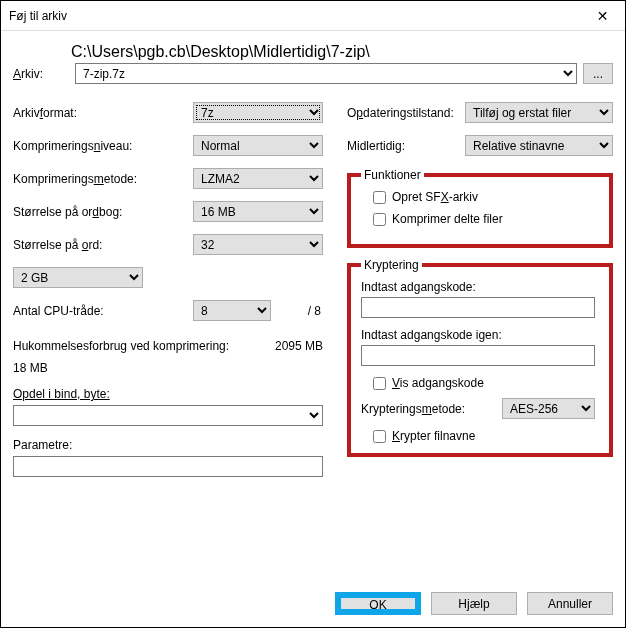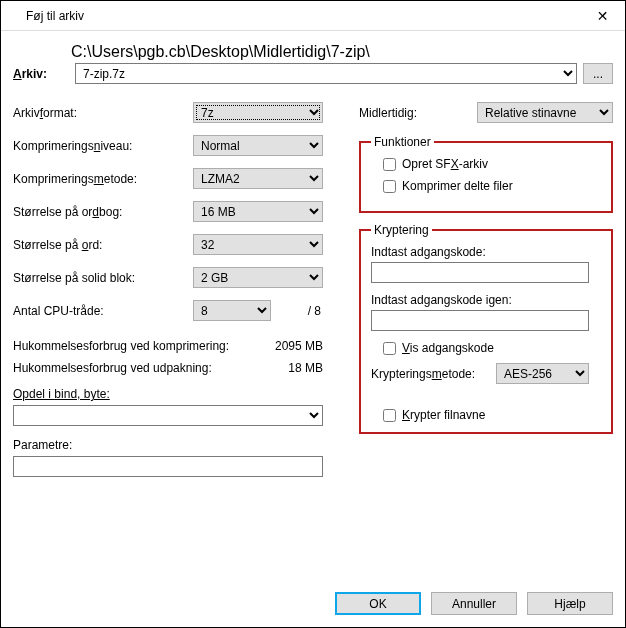--- a/index.html
+++ b/index.html
@@ -12,92 +12,92 @@
     height: 628px;
     overflow: hidden;
     border: 1px solid #000;
     position: relative;
   }
   .titlebar {
     height: 30px;
     display: flex;
     align-items: center;
     justify-content: space-between;
-    padding: 0 0 0 25px;
+    padding: 0 0 0 8px;
     border-bottom: 1px solid #ddd;
   }
   .titlebar .title { font-size: 12px; }
   .titlebar .close {
     width: 45px;
     height: 30px;
     display: flex;
     align-items: center;
     justify-content: center;
     font-size: 14px;
     font-family: Arial, sans-serif;
   }
   .content {
     padding: 12px 12px 0 12px;
   }
   .underline { text-decoration: underline; }
   .pathline { margin-left: 58px; font-size: 16px; }
   .archive-row { display: flex; align-items: center; gap: 6px; margin-top: 2px; margin-bottom: 18px;}
-  .archive-row .lbl-arkiv { width: 56px; font-weight: bold; }
+  .archive-row .lbl-arkiv { width: 56px; }
   select, input[type=text] {
     font-family: inherit;
     font-size: 12px;
     height: 21px;
     border: 1px solid #7a7a7a;
     background: #fff;
     padding: 0 4px;
   }
   select { background: #e1e1e1; padding: 0 0 0 3px; border-color:#adadad;}
   .combo-wide { flex: 1; background:#fff; border-color:#7a7a7a;}
   .btn {
     height: 23px;
     border: 1px solid #adadad;
     background: #e1e1e1;
     font-family: inherit;
     font-size: 12px;
     padding: 0 10px;
     cursor: default;
   }
   .btn-browse { width: 30px; height:21px; padding:0; }
-  .cols { display: flex; gap: 36px; }
+  .cols { display: flex; gap: 24px; }
   .col-left { width: 310px; }
   .col-right { flex: 1; }
   .form-row { display: flex; align-items: center; margin-bottom: 12px; height:21px;}
   .form-row .flabel { width: 180px; }
   .form-row select { width: 130px; height:21px;}
   .form-row .small-sel { width: 78px; }
   .form-row .suffix { margin-left: 6px; flex:1; text-align:right; padding-right:2px;}
   .mem-row { display:flex; justify-content:space-between; margin-bottom:8px;}
   fieldset {
-    border: 2px solid #b91c1c;
+    border: 4px solid #b91c1c;
     margin: 0 0 10px 0;
-    padding: 8px 22px 10px 10px;
+    padding: 8px 14px 10px 10px;
   }
   legend { font-size: 12px; padding: 0 3px; }
   .chk-row { display:flex; align-items:center; margin-bottom:8px;margin-left:12px; }
   .chk-row input { margin:0 6px 0 0; width:13px; height:13px;}
   .enc-label { margin-bottom:3px; }
   .enc-input { width:100%; height:23px; margin-bottom:10px; }
-  .enc-method { display:flex; align-items:center; gap:6px; margin-bottom:24px;}
+  .enc-method { display:flex; align-items:center; gap:6px; margin-bottom:10px;}
   .enc-method .mlabel { flex:1;}
   .enc-method select { width:93px; }
   .right-form-row { display:flex; align-items:center; margin-bottom:12px; height:21px;}
   .right-form-row .rlabel { width:118px;}
   .right-form-row select { flex:1;}
   .bottom-bar {
     position:absolute;
     bottom:12px; right:12px;
     display:flex; gap:10px;
   }
   .bottom-bar .btn { width:86px; height:23px;}
-  .bottom-bar .btn.ok { border:2px solid #0ea5e9; background:#e1e1e1;}
+  .bottom-bar .btn.ok { border:6px solid #0ea5e9; background:#e1e1e1;}
   .plabel { margin-bottom:4px;}
   .paraminput { width:100%; height:23px;}
   .splitlabel { margin-bottom:4px;text-decoration:underline;}
   .splitsel { width:100%; background:#fff; border-color:#7a7a7a; height:21px;}
   .fmt-focus { outline:1px dotted #000; outline-offset:-4px;}
 </style>
 </head>
 <body>
 
 <div class="titlebar">
@@ -133,51 +133,53 @@
       </div>
       <div class="form-row">
         <span class="flabel">Størrelse på or<span class="underline">d</span>bog:</span>
         <select><option>16 MB</option></select>
       </div>
       <div class="form-row">
         <span class="flabel">Størrelse på <span class="underline">o</span>rd:</span>
         <select><option>32</option></select>
       </div>
       <div class="form-row">
-        <span class="flabel">Størrelse på solid blok:</span>
         <select><option>2 GB</option></select>
       </div>
       <div class="form-row">
         <span class="flabel">Antal CPU-tråde:</span>
         <select class="small-sel"><option>8</option></select>
         <span class="suffix">/ 8</span>
       </div>
 
       <div style="height:6px"></div>
       <div class="mem-row">
         <span>Hukommelsesforbrug ved komprimering:</span>
         <span>2095 MB</span>
       </div>
       <div class="mem-row">
-        <span>Hukommelsesforbrug ved udpakning:</span>
         <span>18 MB</span>
       </div>
 
       <div style="height:4px"></div>
       <div class="splitlabel">Opdel i <span class="underline">b</span>ind, byte:</div>
       <select class="splitsel"><option></option></select>
 
       <div style="height:12px"></div>
       <div class="plabel">Parametre:</div>
       <input type="text" class="paraminput" style="">
 
     </div>
 
     <div class="col-right">
 
+      <div class="right-form-row">
+        <span class="rlabel">O<span class="underline">p</span>dateringstilstand:</span>
+        <select><option>Tilføj og erstat filer</option></select>
+      </div>
       <div class="right-form-row">
         <span class="rlabel">Midlertidig:</span>
         <select><option>Relative stinavne</option></select>
       </div>
 
       <fieldset>
         <legend>Funktioner</legend>
         <div class="chk-row">
           <input type="checkbox" style="">
           <span>Opret SF<span class="underline">X</span>-arkiv</span>
@@ -207,15 +209,15 @@
           <span><span class="underline">K</span>rypter filnavne</span>
         </div>
       </fieldset>
 
     </div>
   </div>
 </div>
 
 <div class="bottom-bar">
   <button class="btn ok">OK</button>
+  <button class="btn">Hjælp</button>
   <button class="btn">Annuller</button>
-  <button class="btn">Hjælp</button>
 </div>
 
 </body></html>

